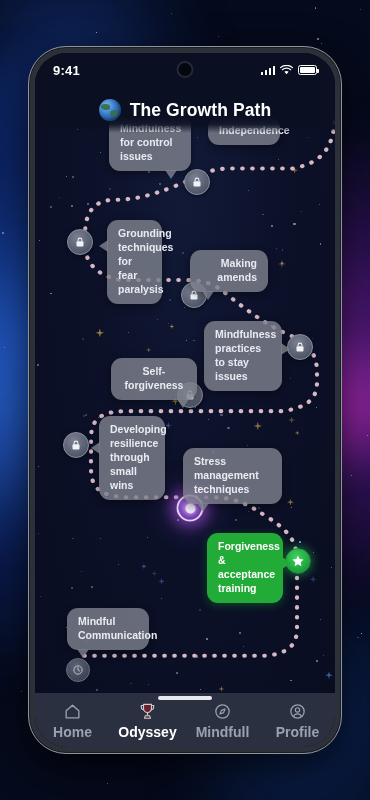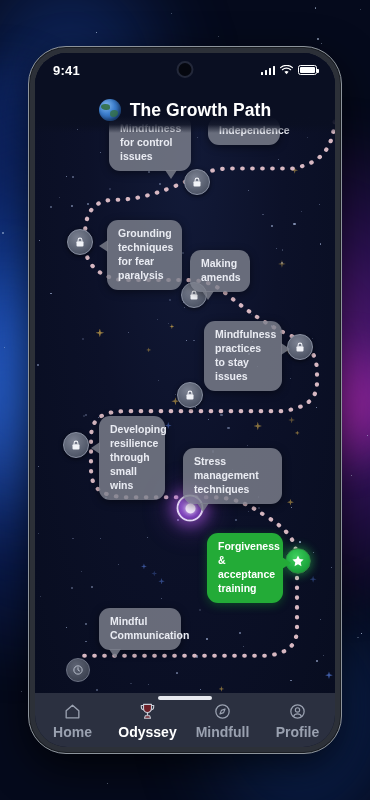--- a/index.html
+++ b/index.html
@@ -463,32 +463,32 @@
           <span>Independence</span>
         </div>
 
         <div class="node node-locked" style="left:162px; top:129px;">
           <svg viewBox="0 0 24 24">
             <rect x="5" y="10.5" width="14" height="10.5" rx="2.2" fill="#f1f3f8"></rect>
             <path d="M8.2 10.5V8a3.8 3.8 0 0 1 7.6 0v2.5" stroke="#f1f3f8" stroke-width="2.1" fill="none"></path>
           </svg>
         </div>
 
-        <div class="card" style="left:72px; top:167px; width:75px;">
+        <div class="card" style="left:72px; top:167px; width:55px;">
           <span>Grounding techniques for fear paralysis</span>
           <span class="tail tail-l" style="top:20px;"></span>
         </div>
         <div class="node node-locked" style="left:45px; top:189px;">
           <svg viewBox="0 0 24 24">
             <rect x="5" y="10.5" width="14" height="10.5" rx="2.2" fill="#f1f3f8"></rect>
             <path d="M8.2 10.5V8a3.8 3.8 0 0 1 7.6 0v2.5" stroke="#f1f3f8" stroke-width="2.1" fill="none"></path>
           </svg>
         </div>
 
-        <div class="card" style="left:155px; top:197px; width:60px; text-align:left;">
+        <div class="card" style="left:155px; top:197px; width:78px; text-align:right;">
           <span>Making amends</span>
           <span class="tail tail-b" style="left:12px;"></span>
         </div>
         <div class="node node-locked" style="left:159px; top:242px;">
           <svg viewBox="0 0 24 24">
             <rect x="5" y="10.5" width="14" height="10.5" rx="2.2" fill="#f1f3f8"></rect>
             <path d="M8.2 10.5V8a3.8 3.8 0 0 1 7.6 0v2.5" stroke="#f1f3f8" stroke-width="2.1" fill="none"></path>
           </svg>
         </div>
 
@@ -496,20 +496,24 @@
           <span>Mindfulness practices to stay issues</span>
           <span class="tail tail-r" style="top:22px;"></span>
         </div>
         <div class="node node-locked" style="left:265px; top:294px;">
           <svg viewBox="0 0 24 24">
             <rect x="5" y="10.5" width="14" height="10.5" rx="2.2" fill="#f1f3f8"></rect>
             <path d="M8.2 10.5V8a3.8 3.8 0 0 1 7.6 0v2.5" stroke="#f1f3f8" stroke-width="2.1" fill="none"></path>
           </svg>
         </div>
 
+        <div class="card" style="left:76px; top:305px; width:86px; text-align:center;">
+          <span>Self-forgiveness</span>
+          <span class="tail tail-b" style="left:66px;"></span>
+        </div>
         <div class="node node-locked" style="left:155px; top:342px;">
           <svg viewBox="0 0 24 24">
             <rect x="5" y="10.5" width="14" height="10.5" rx="2.2" fill="#f1f3f8"></rect>
             <path d="M8.2 10.5V8a3.8 3.8 0 0 1 7.6 0v2.5" stroke="#f1f3f8" stroke-width="2.1" fill="none"></path>
           </svg>
         </div>
 
         <div class="card" style="left:64px; top:363px; width:66px;">
           <span>Developing resilience through small wins</span>
           <span class="tail tail-l" style="top:26px;"></span>
@@ -532,21 +536,21 @@
         <div class="card green" style="left:172px; top:480px; width:76px;">
           <span>Forgiveness &amp; acceptance training</span>
           <span class="tail tail-r" style="top:24px;"></span>
         </div>
         <div class="node node-star" style="left:263px; top:508px;">
           <svg viewBox="0 0 24 24">
             <path d="M12 2.6l2.9 6.1 6.6.9-4.8 4.6 1.2 6.6L12 17.6 6.1 20.8l1.2-6.6L2.5 9.6l6.6-.9z" fill="#ffffff"></path>
           </svg>
         </div>
 
-        <div class="card" style="left:32px; top:555px; width:82px;margin-left:32px;">
+        <div class="card" style="left:32px; top:555px; width:82px;">
           <span>Mindful Communication</span>
           <span class="tail tail-b" style="left:10px;"></span>
         </div>
         <div class="node node-clock" style="left:43px; top:617px;">
           <svg viewBox="0 0 24 24">
             <circle cx="12" cy="12" r="8.3" stroke="#c3c9d6" stroke-width="1.8" fill="none"></circle>
             <path d="M12 7.4V12l3.1 2" stroke="#c3c9d6" stroke-width="1.8" fill="none" stroke-linecap="round"></path>
           </svg>
         </div>
       </div>

